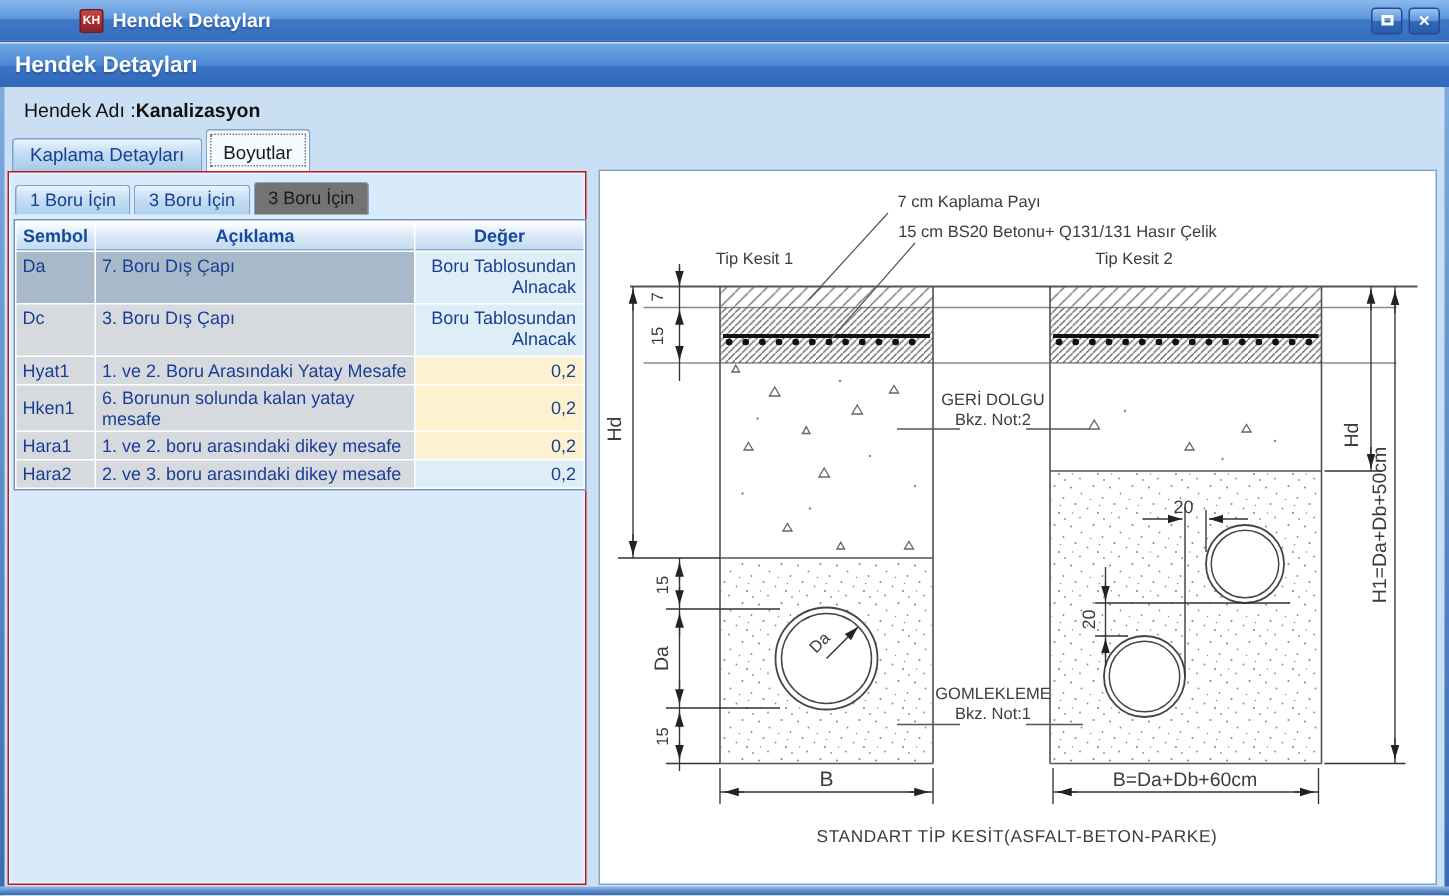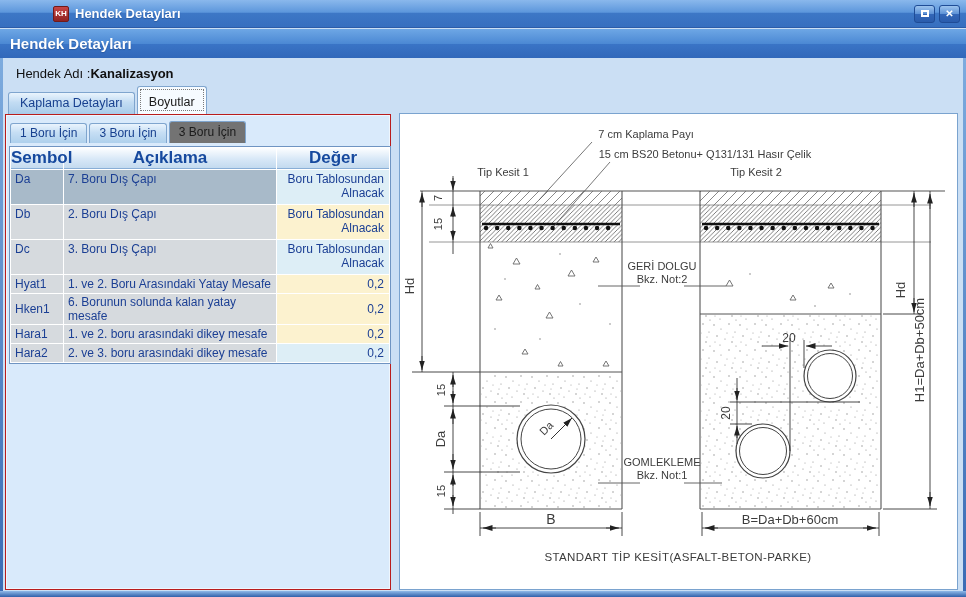--- a/index.html
+++ b/index.html
@@ -70,21 +70,21 @@
     border:1px solid #7fa5ce; border-bottom:none; border-radius:3px 3px 0 0; cursor:pointer;
   }
   .subtab.selected { background:#737373; color:#1a1a1a; padding-top:3px; padding-bottom:4px; }
 
   
   .grid {
     position:absolute; left:3px; top:31px; border-collapse:separate; border-spacing:1px;
     background:#fff; border:1px solid #6f94c2; table-layout:fixed; width:382px;
   }
   .grid th {
-    height:19px; font-size:17px; font-weight:bold; color:#16499E; text-align:center;
+    height:19px; font-size:12px; font-weight:bold; color:#16499E; text-align:center;
     background:linear-gradient(180deg,#fdfeff 0%,#d8e8f7 55%,#c3daef 100%);
     border-bottom:1px solid #89aed6;
   }
   .grid td { font-size:12px; color:#1B3F94; padding:1px 4px; overflow:hidden; }
   .c-sym { width:52px; } .c-desc { width:212px; } .c-val { width:112px; }
   td.sym, td.desc { background:#d6dade; }
   tr.sel td.sym, tr.sel td.desc { background:#a8bac9; }
   td.val { text-align:right; padding-right:5px; }
   tr.vb td.val { background:#ddeef6; }
   tr.vy td.val { background:#fcf2cf; }
@@ -142,25 +142,20 @@
         </colgroup>
       <tbody>
           <tr>
         <th>Sembol</th>
         <th>Açıklama</th>
         <th>Değer</th>
       </tr>
       <tr class="tall sel vb">
         <td class="sym">Da</td>
         <td class="desc">7. Boru Dış Çapı</td>
-        <td class="val">Boru Tablosundan Alnacak</td>
-      </tr>
-      <tr class="tall vy">
-        <td class="sym">Db</td>
-        <td class="desc">2. Boru Dış Çapı</td>
         <td class="val">Boru Tablosundan Alnacak</td>
       </tr>
       <tr class="tall vb">
         <td class="sym">Dc</td>
         <td class="desc">3. Boru Dış Çapı</td>
         <td class="val">Boru Tablosundan Alnacak</td>
       </tr>
       <tr class="short vy">
         <td class="sym">Hyat1</td>
         <td class="desc">1. ve 2.  Boru Arasındaki Yatay Mesafe</td>

